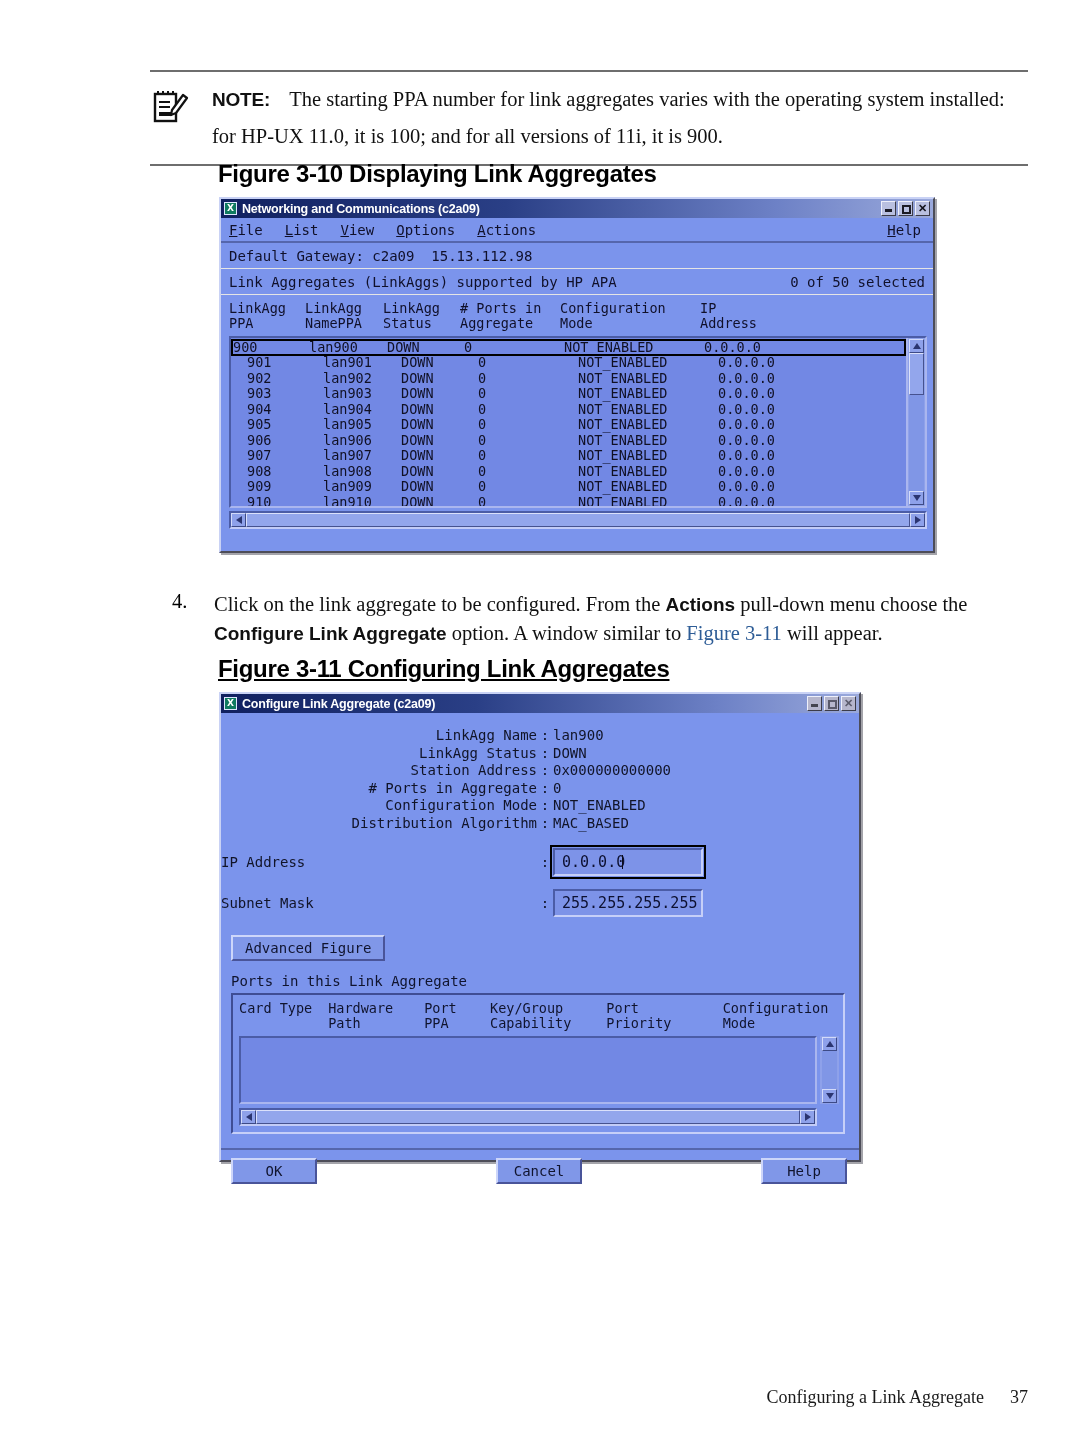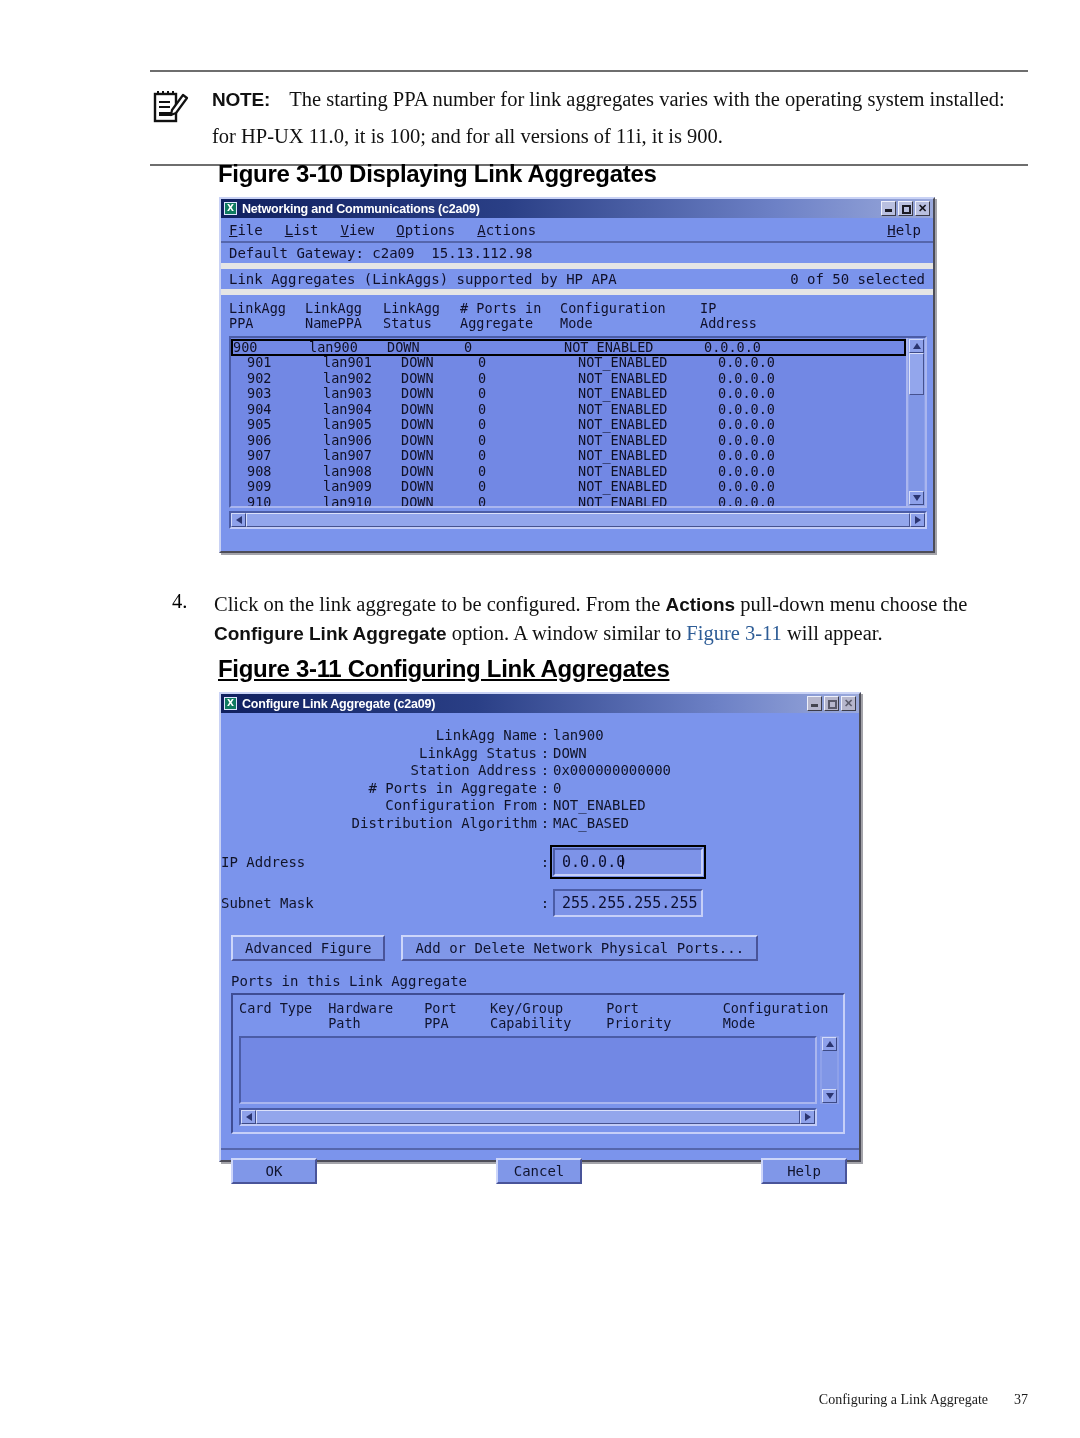--- a/index.html
+++ b/index.html
@@ -101,21 +101,21 @@
     border-bottom:2px solid #5566ac;
     color:#10102a; font-size:14px;
   }
   .menu-item { margin-right:22px; white-space:nowrap; }
   .menu-item .u { text-decoration:underline; }
   .menu-spacer { flex:1 1 auto; }
 
   .infoline {
     height:26px; display:flex; align-items:center;
     padding:0 8px; font-size:14px; color:#10102a;
-    border-bottom:6px solid #e5e5e5;
+    border-bottom:1px solid #e5e5e5;
     white-space:pre;
   }
   .infoline.split { justify-content:space-between; }
 
   
   .thead {
     display:flex; padding:6px 8px 3px 8px;
     font-size:13.5px; color:#10102a; line-height:15px;
   }
   .thead .col { white-space:pre; }
@@ -239,21 +239,21 @@
   .dlg-footer {
     border-top:2px solid #5566ac;
     margin-top:14px;
     display:flex; align-items:center; justify-content:space-between;
     padding:8px 12px 8px 10px;
   }
 
   
   .pg-footer {
     position:absolute; right:52px; bottom:30px;
-    font-family:"Liberation Serif", serif; font-size:14px; color:#1a1a1a;
+    font-family:"Liberation Serif", serif; font-size:18px; color:#1a1a1a;
     display:flex; align-items:baseline; gap:26px;
   }
 </style>
 </head>
 <body>
 
 <div class="page">
 
   <div class="note-wrap">
     <div class="note-rule"></div>
@@ -482,21 +482,21 @@
           <div class="flabel">Station Address</div>
           <div class="fsep">:</div>
           <div class="fvalue">0x000000000000</div>
         </div>
         <div class="frow">
           <div class="flabel"># Ports in Aggregate</div>
           <div class="fsep">:</div>
           <div class="fvalue">0</div>
         </div>
         <div class="frow">
-          <div class="flabel">Configuration From</div>
+          <div class="flabel">Configuration Mode</div>
           <div class="fsep">:</div>
           <div class="fvalue">NOT_ENABLED</div>
         </div>
         <div class="frow">
           <div class="flabel">Distribution Algorithm</div>
           <div class="fsep">:</div>
           <div class="fvalue">MAC_BASED</div>
         </div>
       </div>
 
@@ -507,21 +507,20 @@
     </div>
 
     <div class="field-row" style="margin-top:13px;">
       <div class="field-label">Subnet Mask</div>
       <div class="field-sep">:</div>
       <div class="txtfield" style="width:150px;">255.255.255.255</div>
     </div>
 
     <div class="btnrow">
       <div class="mbtn">Advanced Figure</div>
-      <div class="mbtn">Add or Delete Network Physical Ports...</div>
     </div>
 
     <div class="sect-label">Ports in this Link Aggregate</div>
 
     <div class="ports-box">
       <div class="ports-head">
         <div class="col" style="width:92px;"><span>Card Type</span><br><span></span></div>
         <div class="col" style="width:99px;"><span>Hardware</span><br><span>Path</span></div>
         <div class="col" style="width:68px;"><span>Port</span><br><span>PPA</span></div>
         <div class="col" style="width:120px;"><span>Key/Group</span><br><span>Capability</span></div>

